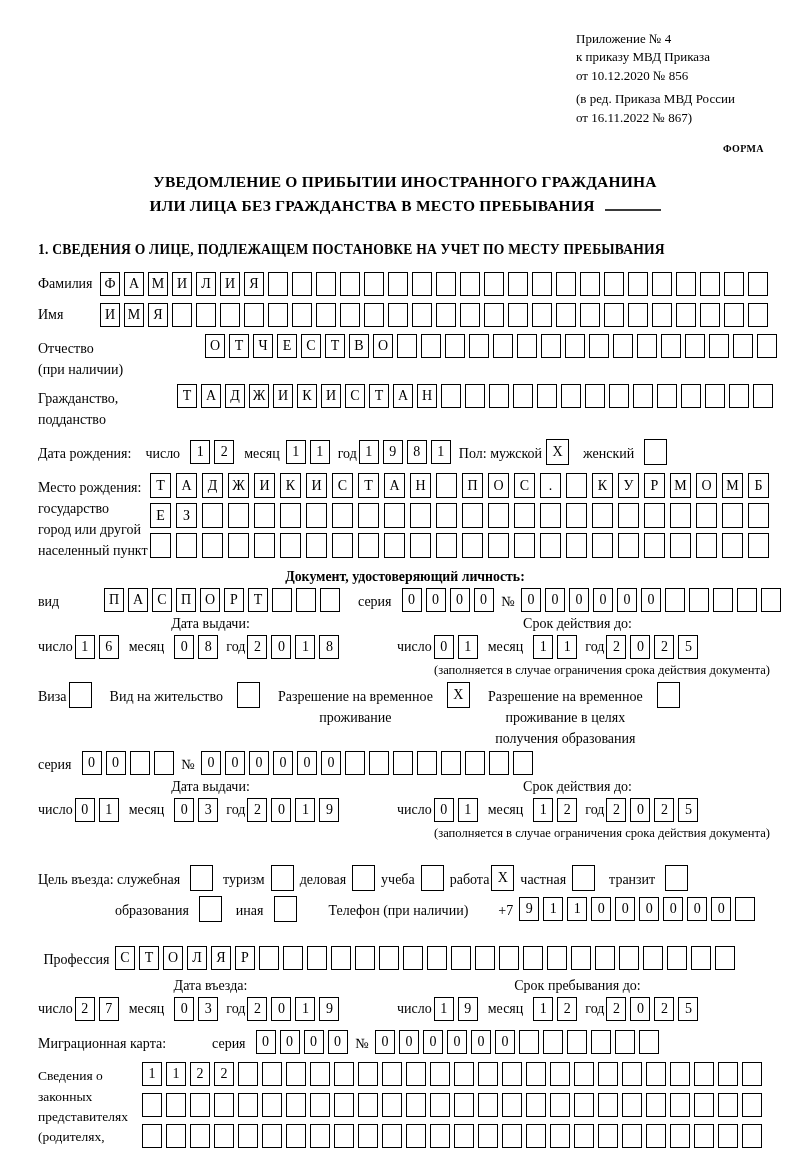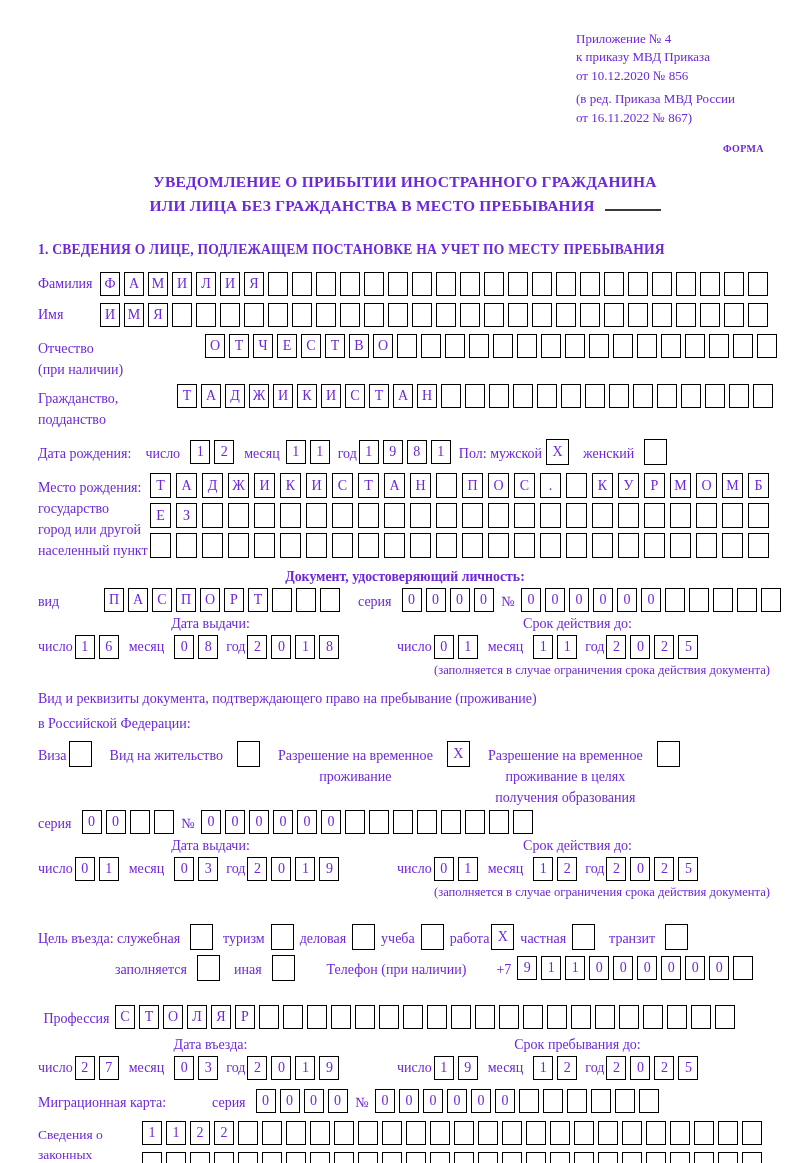--- a/index.html
+++ b/index.html
@@ -1,17 +1,17 @@
 <!DOCTYPE html>
 <html><head>
 <meta charset="utf-8">
 <style>
   html,body{margin:0;padding:0;background:#fff;}
   .page{
-    width:800px;height:1163px;background:#fff;color:#6d28d9;
+    width:800px;height:1163px;background:#fff;color:#000000;
     font-family:"Liberation Serif","DejaVu Serif",serif;
     font-size:14px;box-sizing:border-box;
     padding:30px 28px 10px 38px;overflow:hidden;position:relative;
   }
   
   .hdr-right{margin-left:auto;width:196px;font-size:13px;line-height:1.42;}
   .hdr-right div{white-space:nowrap;}
   .hdr-sub{margin-top:5px;}
   .forma{ text-align:right;padding-right:8px;font-weight:bold;font-size:10px;margin-top:16px;letter-spacing:.4px;}
   
@@ -414,24 +414,20 @@
             <span class="cell filled">2</span>
             <span class="cell filled">0</span>
             <span class="cell filled">2</span>
             <span class="cell filled">5</span>
           </span>
       </div>
     </div>
   </div>
   <div class="note-right">(заполняется в случае ограничения срока действия документа)</div>
 
-  <div class="intro">
-    <div>Вид и реквизиты документа, подтверждающего право на пребывание (проживание)</div>
-    <div>в Российской Федерации:</div>
-  </div>
 
   <div class="rvp">
     <span class="txt">Виза</span>
     <span class="cellrow cb ml2">
         <span class="cell"></span>
       </span>
     <span class="txt ml14">Вид на жительство</span>
     <span class="cellrow cb ml14">
         <span class="cell"></span>
       </span>
@@ -552,21 +548,21 @@
     <span class="cellrow cb ml6">
         <span class="cell"></span>
       </span>
     <span class="t ml10">транзит</span>
     <span class="cellrow cb ml10">
         <span class="cell"></span>
       </span>
   </div>
 
   <div class="row inl" style="margin-top:5px;padding-left:77px;">
-    <span class="t">заполняется</span>
+    <span class="t">образования</span>
     <span class="cellrow cb ml10">
         <span class="cell"></span>
       </span>
     <span class="t ml10">иная</span>
     <span class="cellrow cb ml10">
         <span class="cell"></span>
       </span>
     <span class="t ml14" style="margin-left:28px;">Телефон (при наличии)</span>
     <span class="t" style="margin-left:30px;">+7</span>
     <span class="cellrow ml6">

